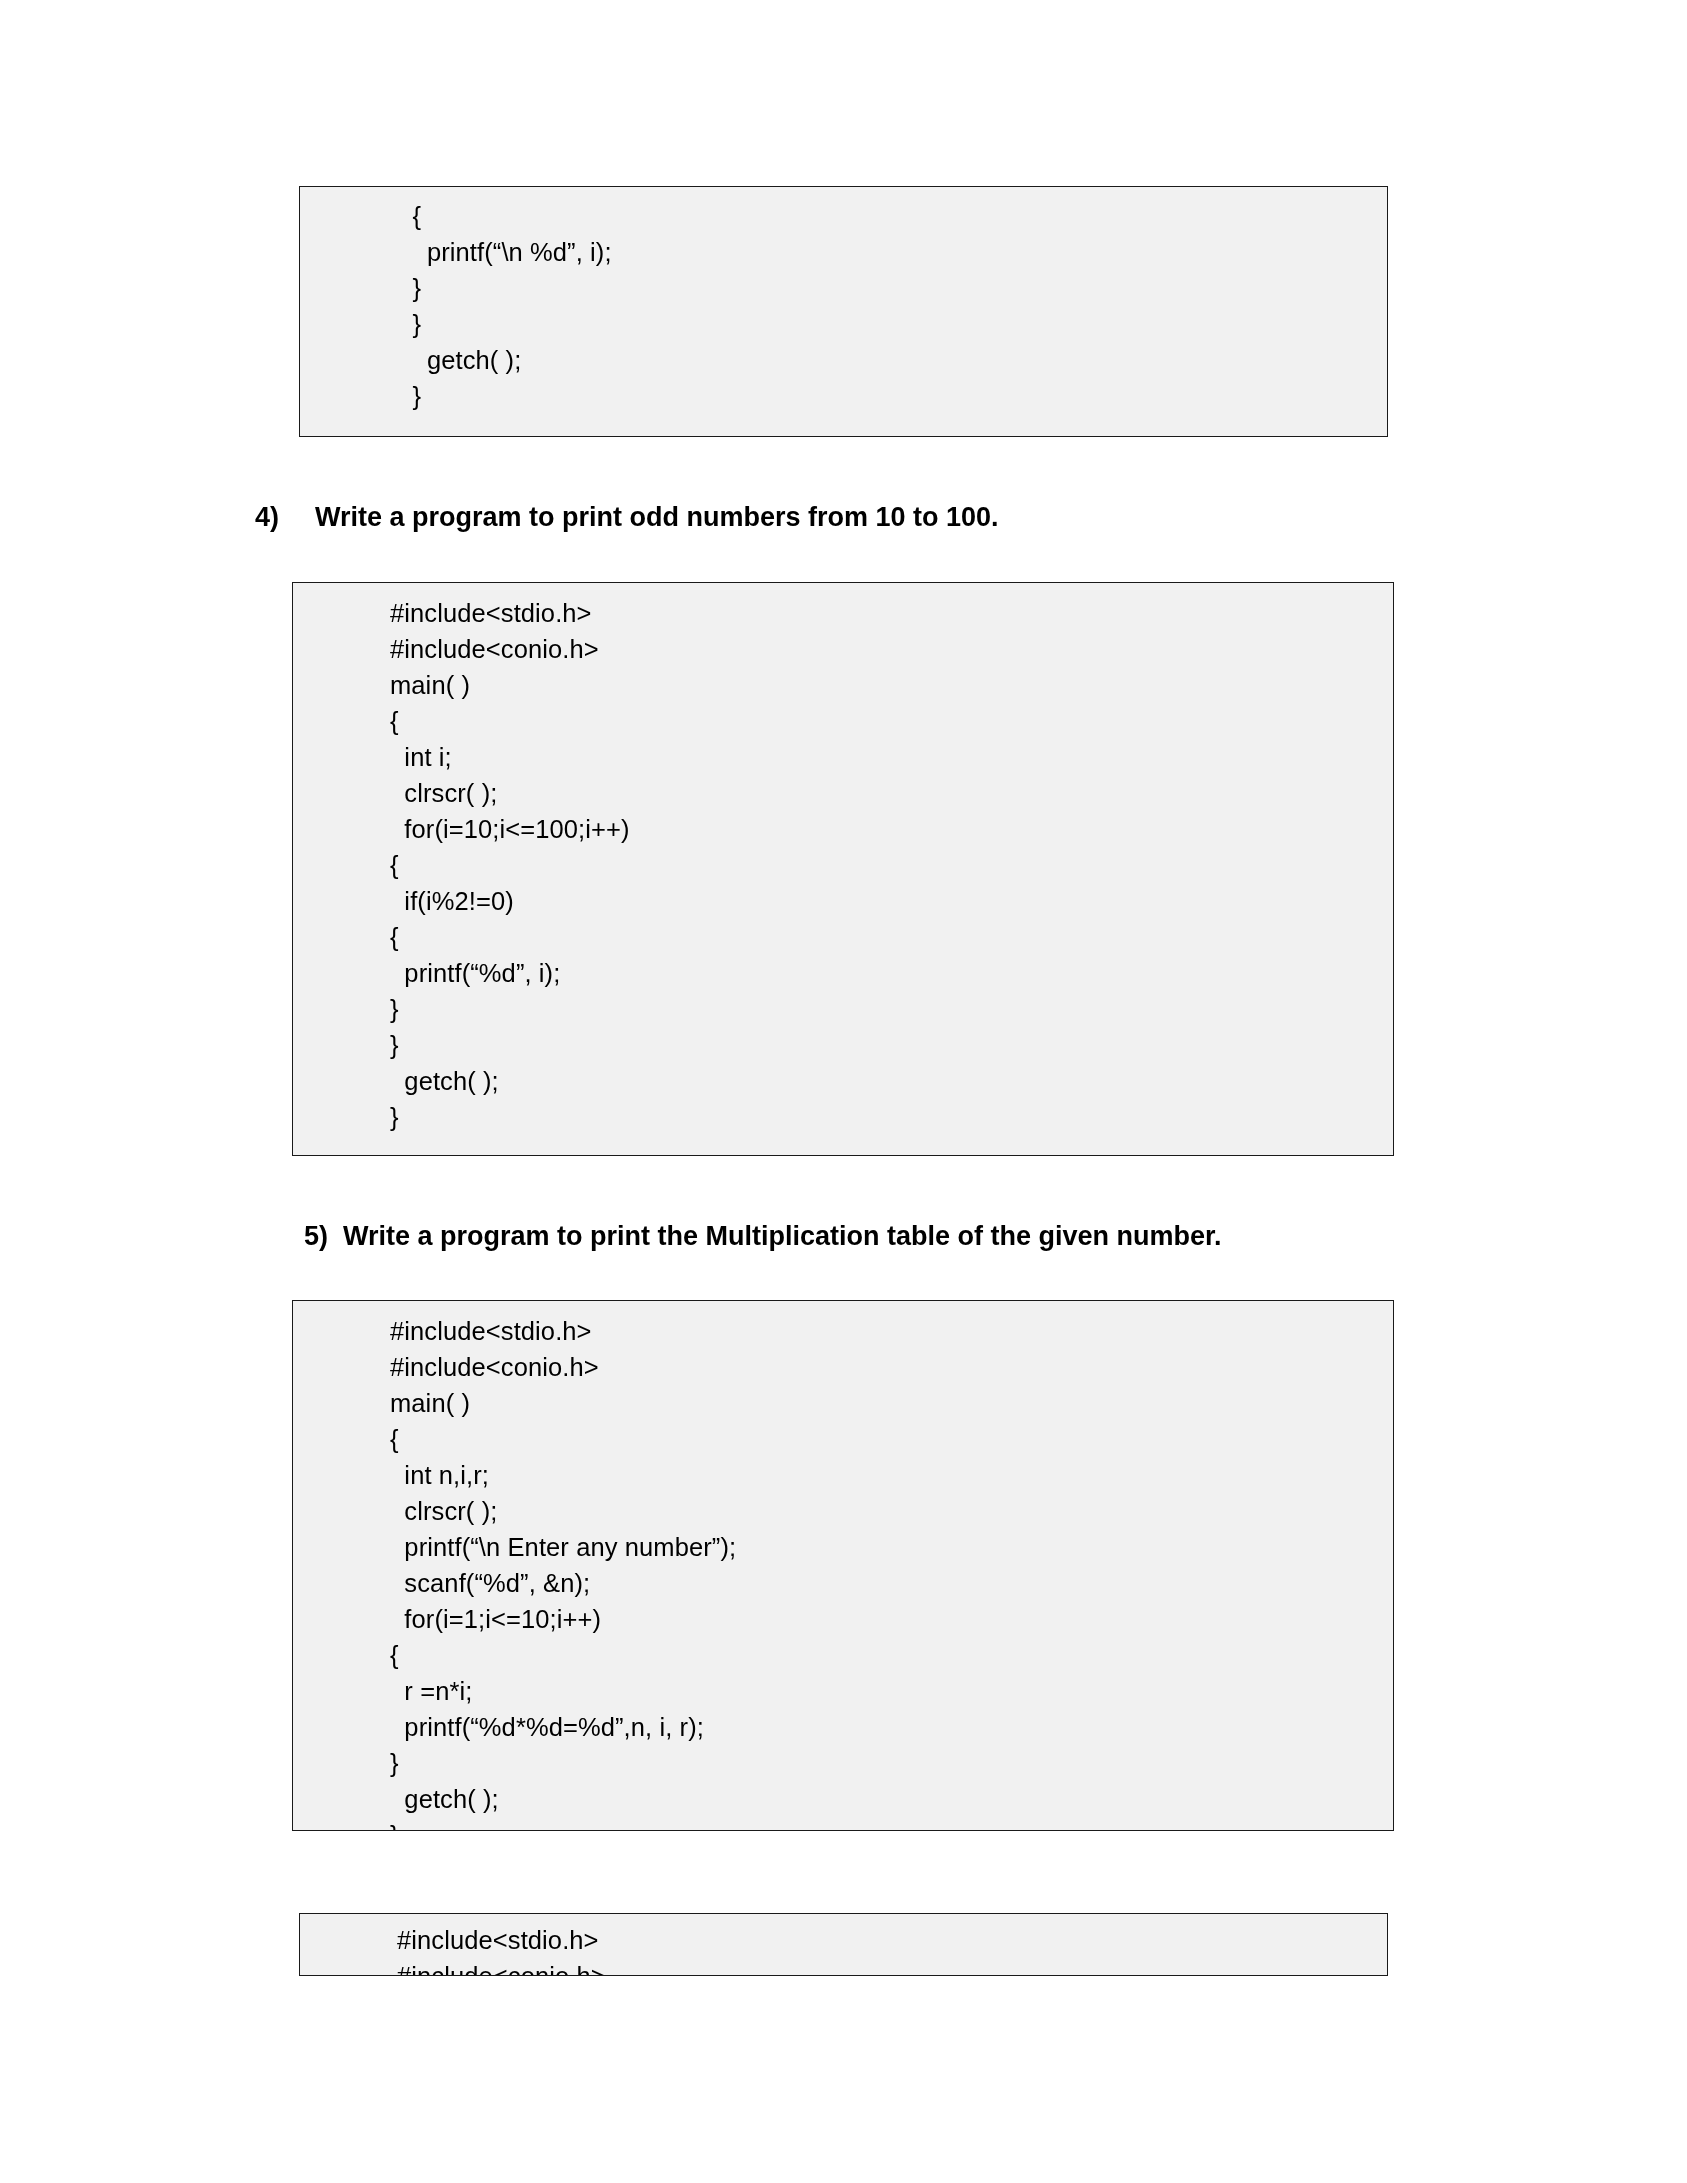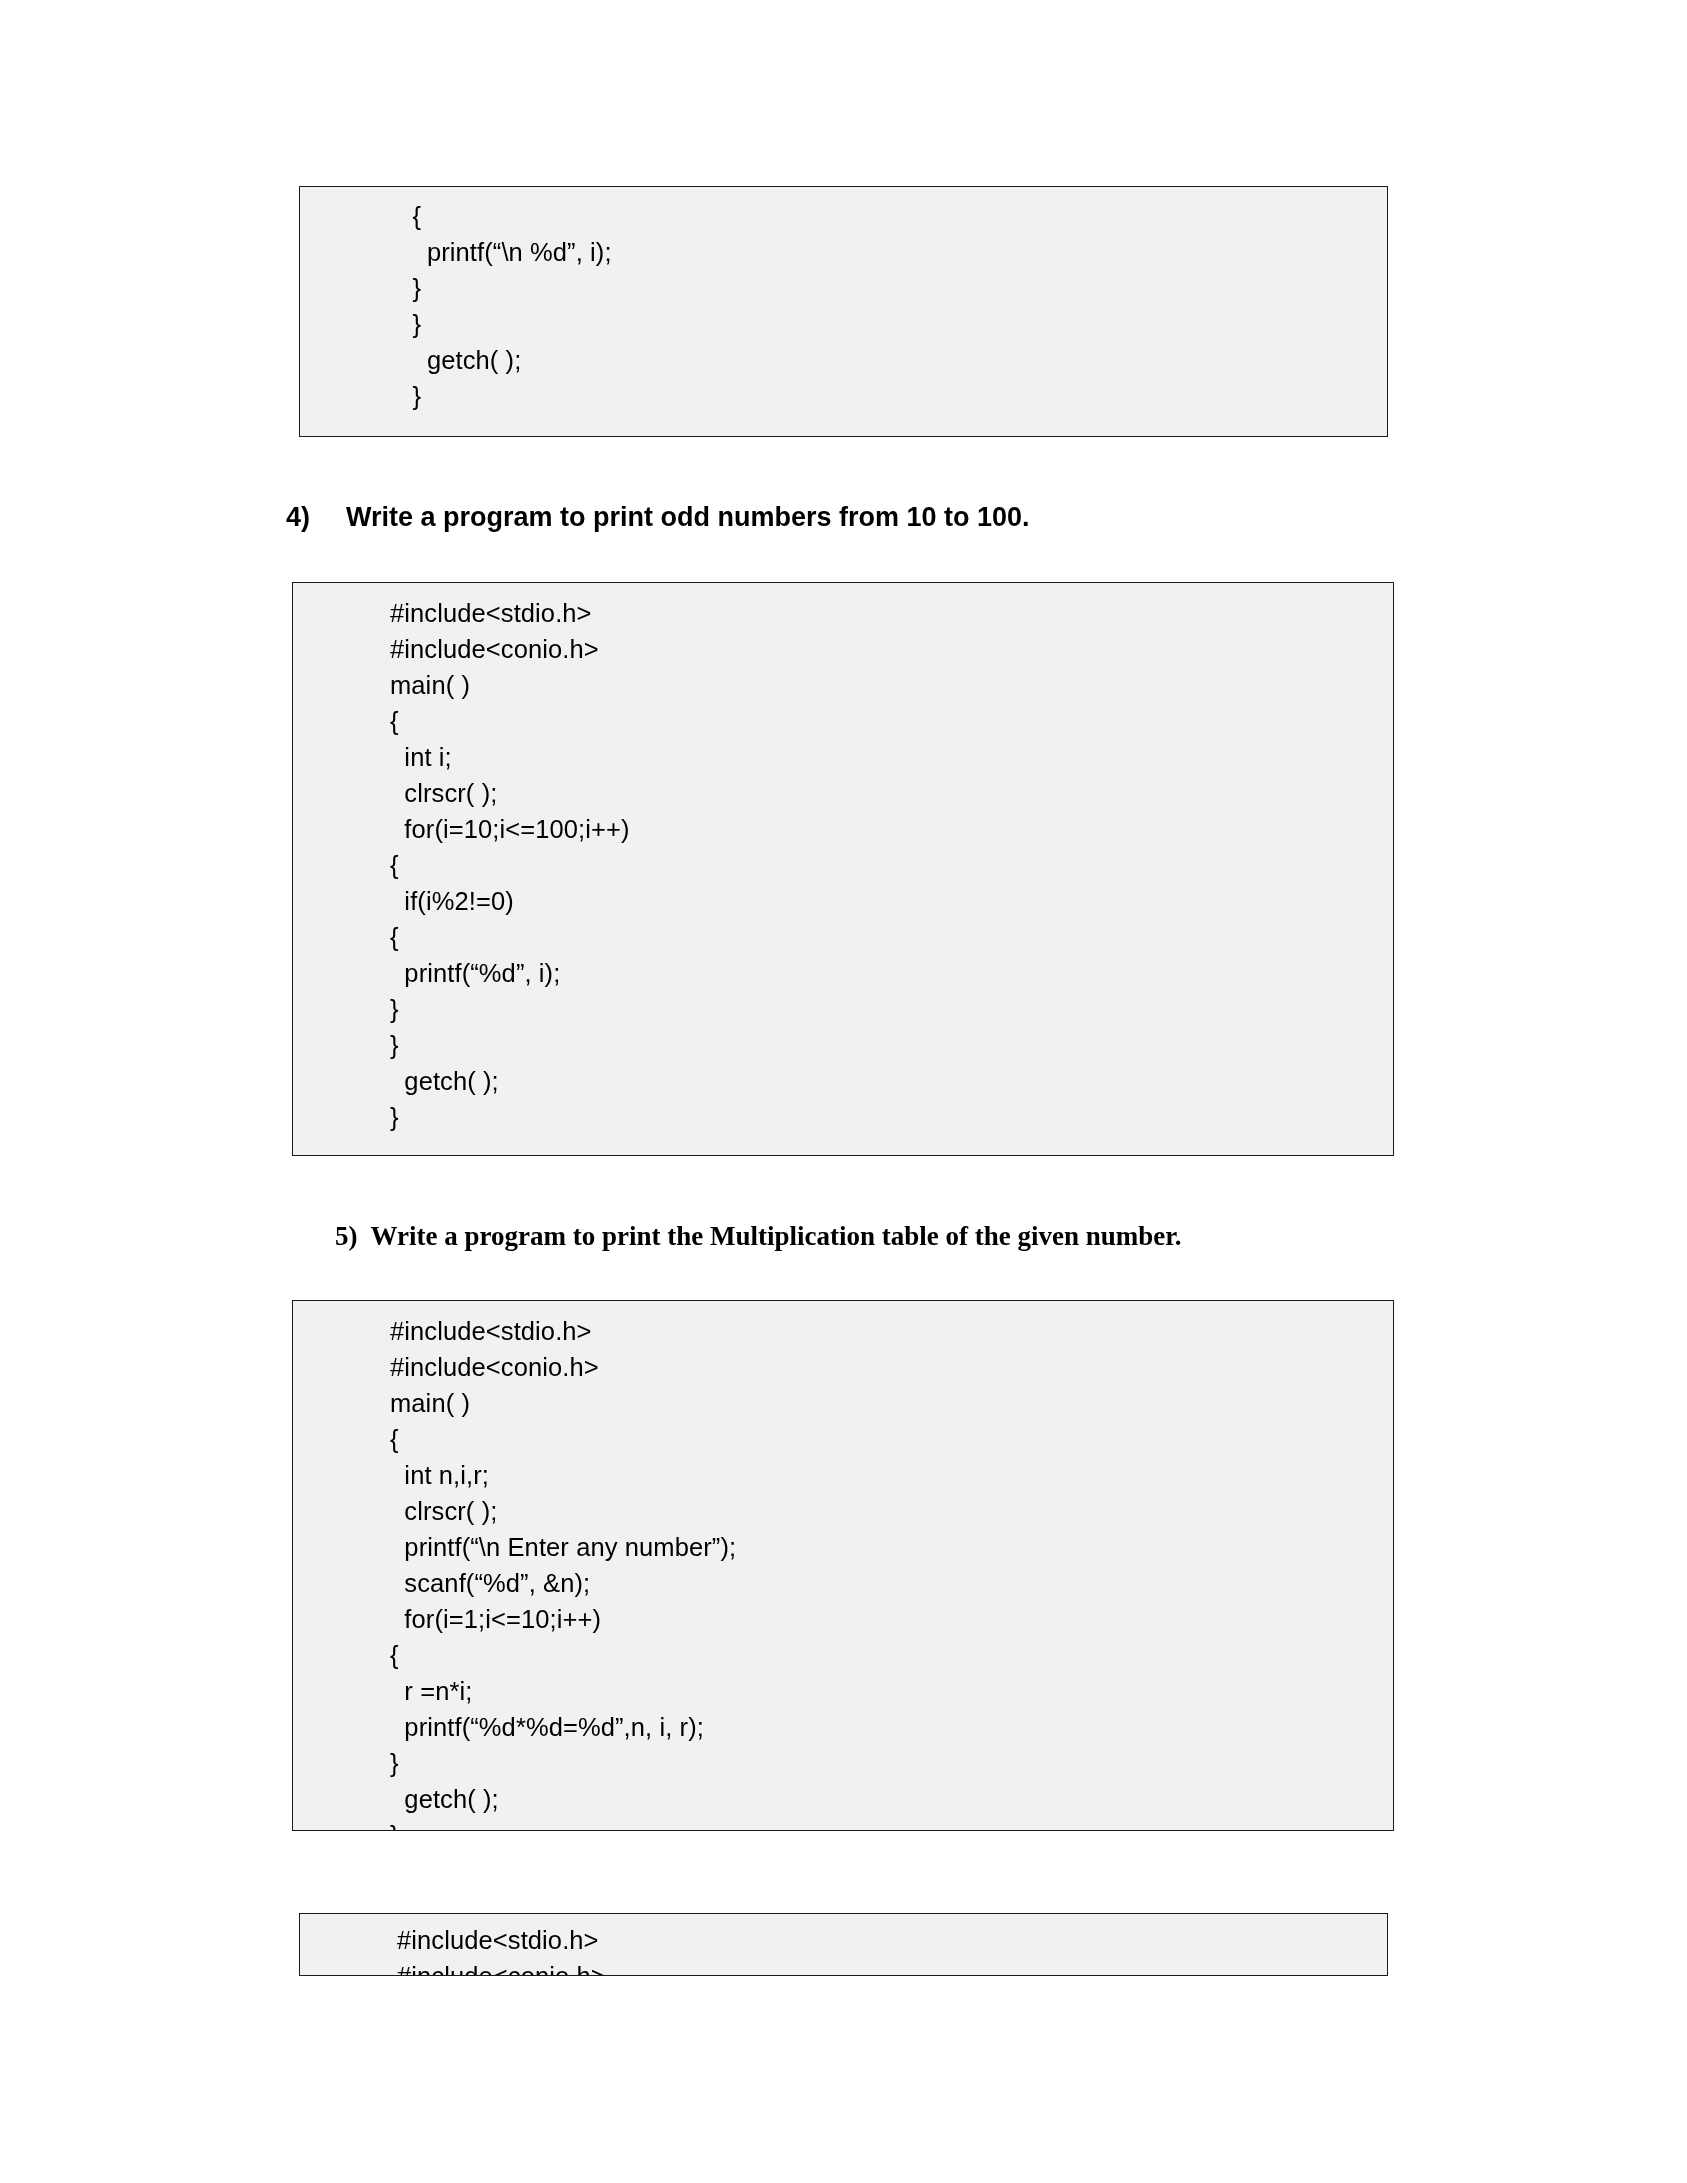--- a/index.html
+++ b/index.html
@@ -65,24 +65,23 @@
   #box-4 .code { padding: 8.2px 0 0 97px; }
 
   
   .heading {
     position: absolute;
     font-size: 27px;
     font-weight: bold;
     line-height: 33px;
     white-space: pre;
     color: #000000;
-    margin-left: 31px;
   }
   #heading-4 { left: 255px; top: 501px; }
-  #heading-5 { left: 304px; top: 1220px; font-family: Liberation Serif, serif; }
+  #heading-5 { left: 304px; top: 1220px; }
   #heading-6 { left: 301px; top: 1820px; }
 </style>
 </head>
 <body>
 
 <div class="page">
 
   <div class="code-box" id="box-1">
     <pre class="code">   {
      printf(“\n %d”, i);

